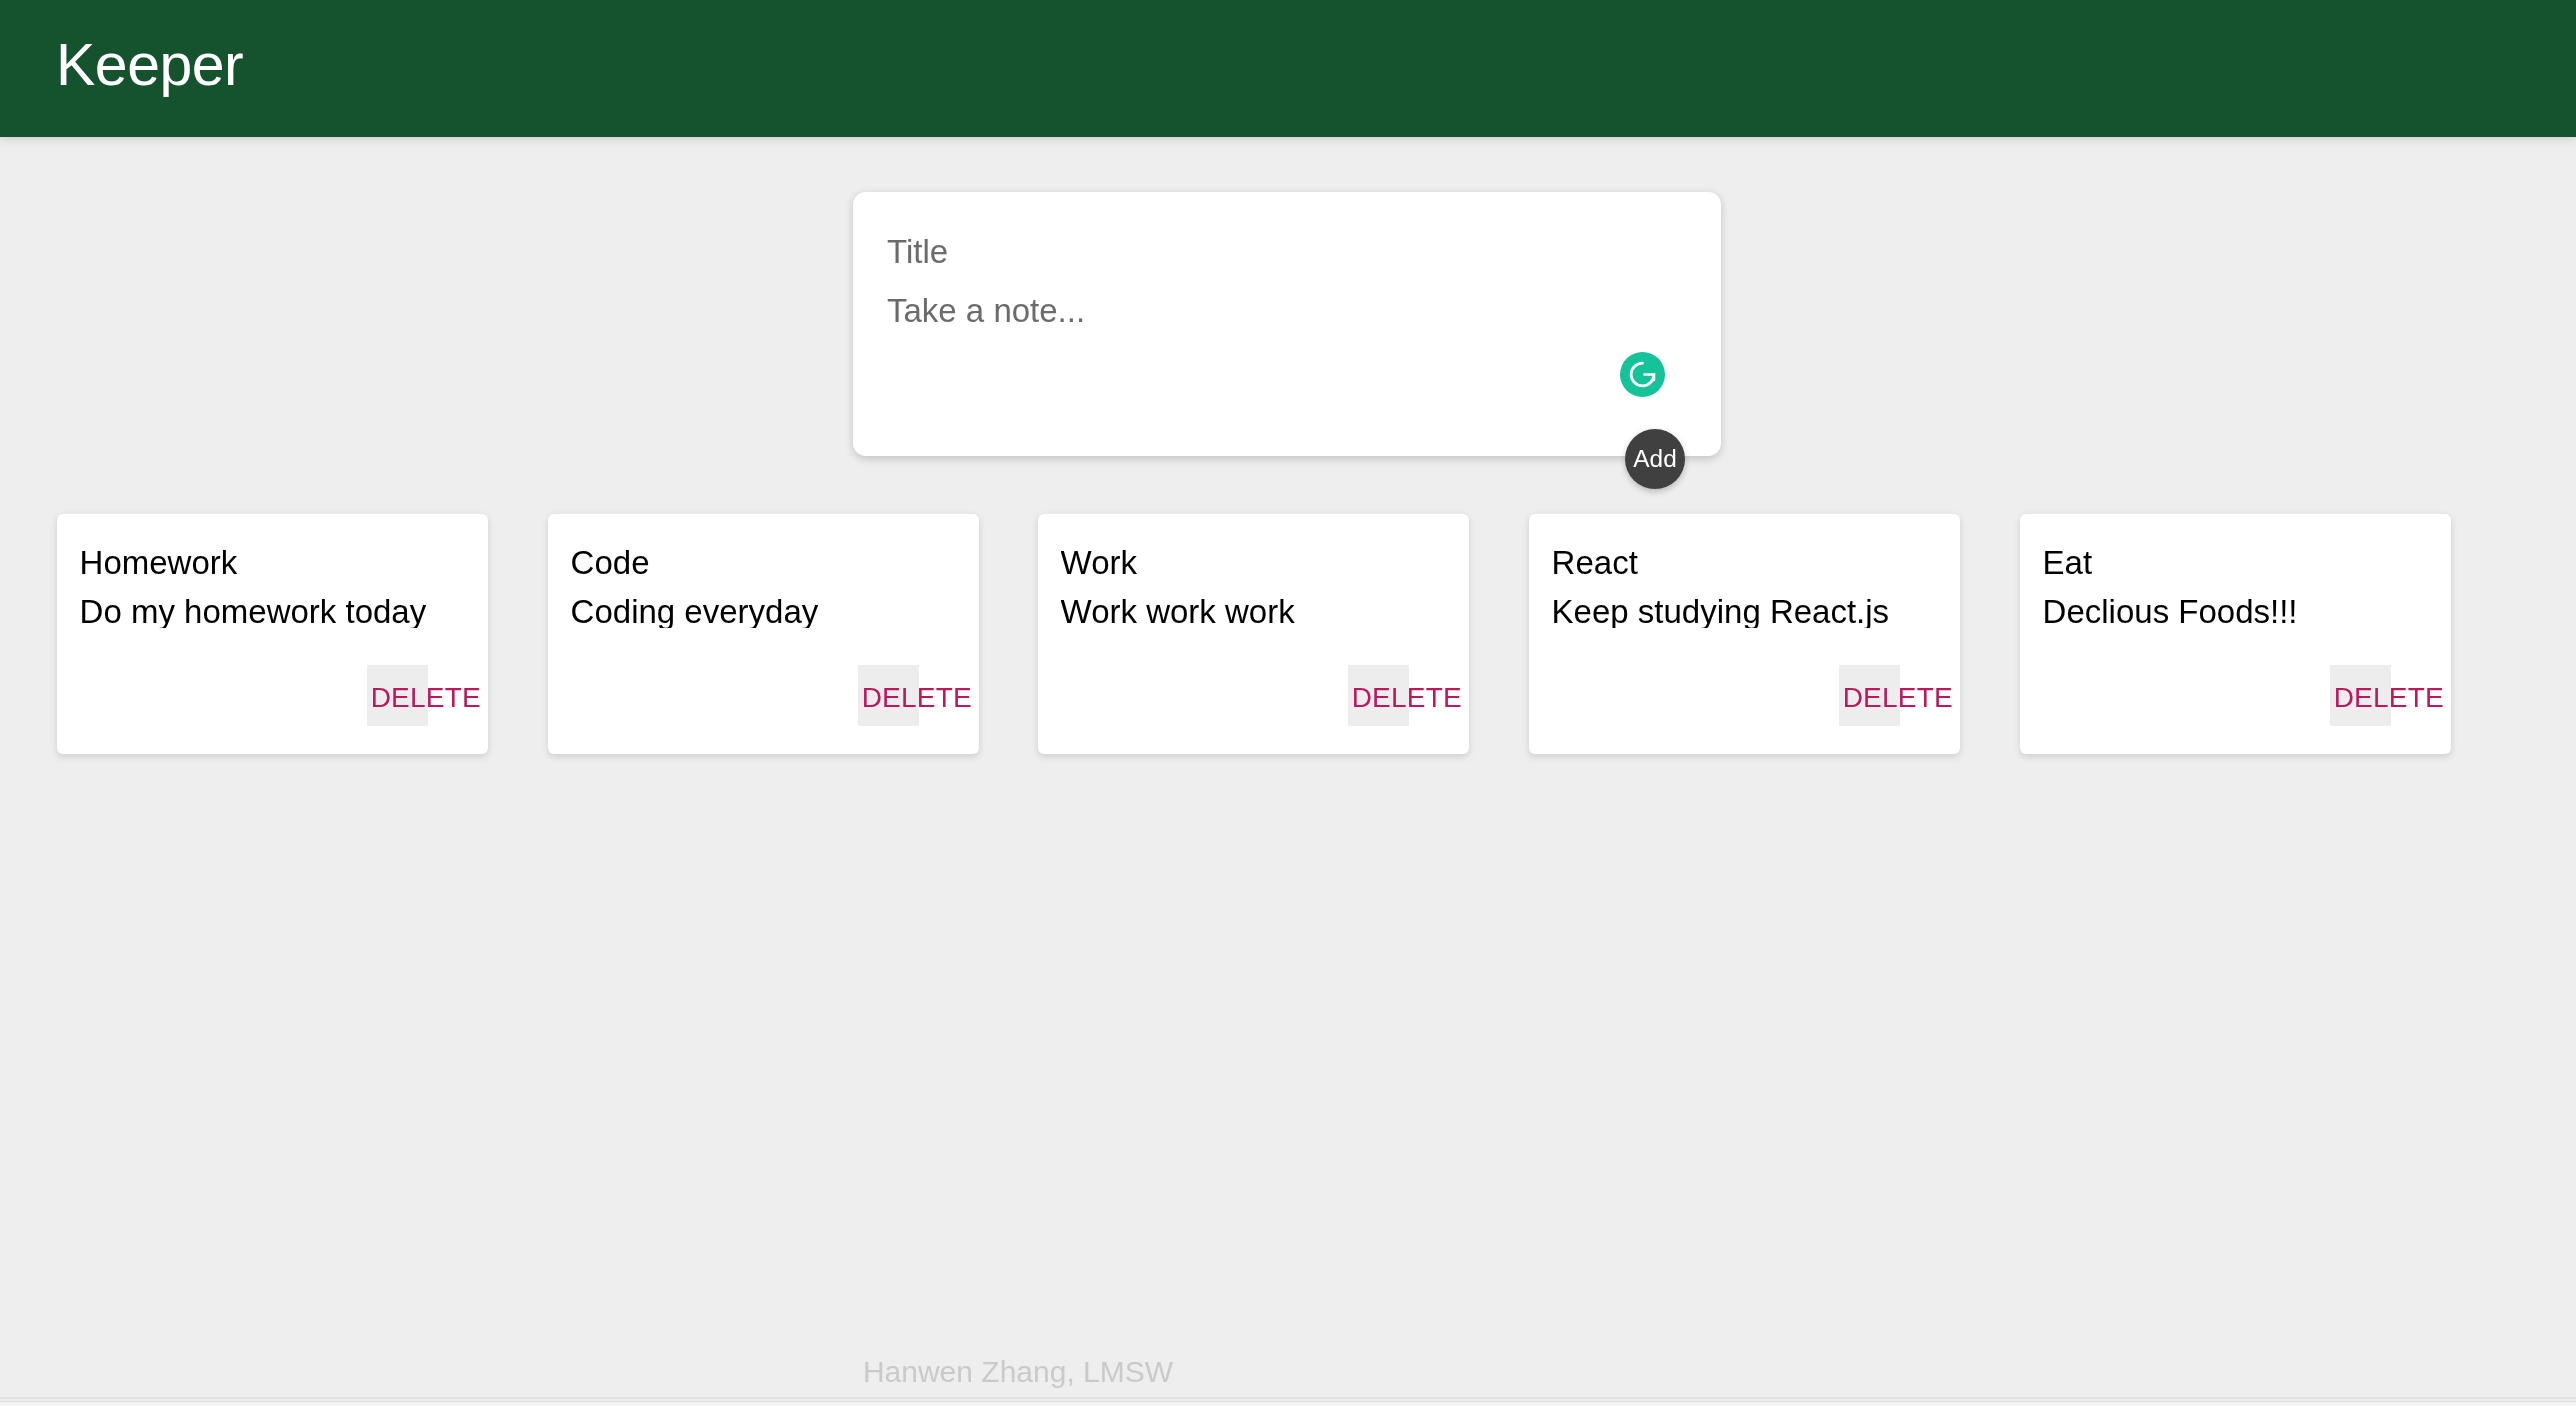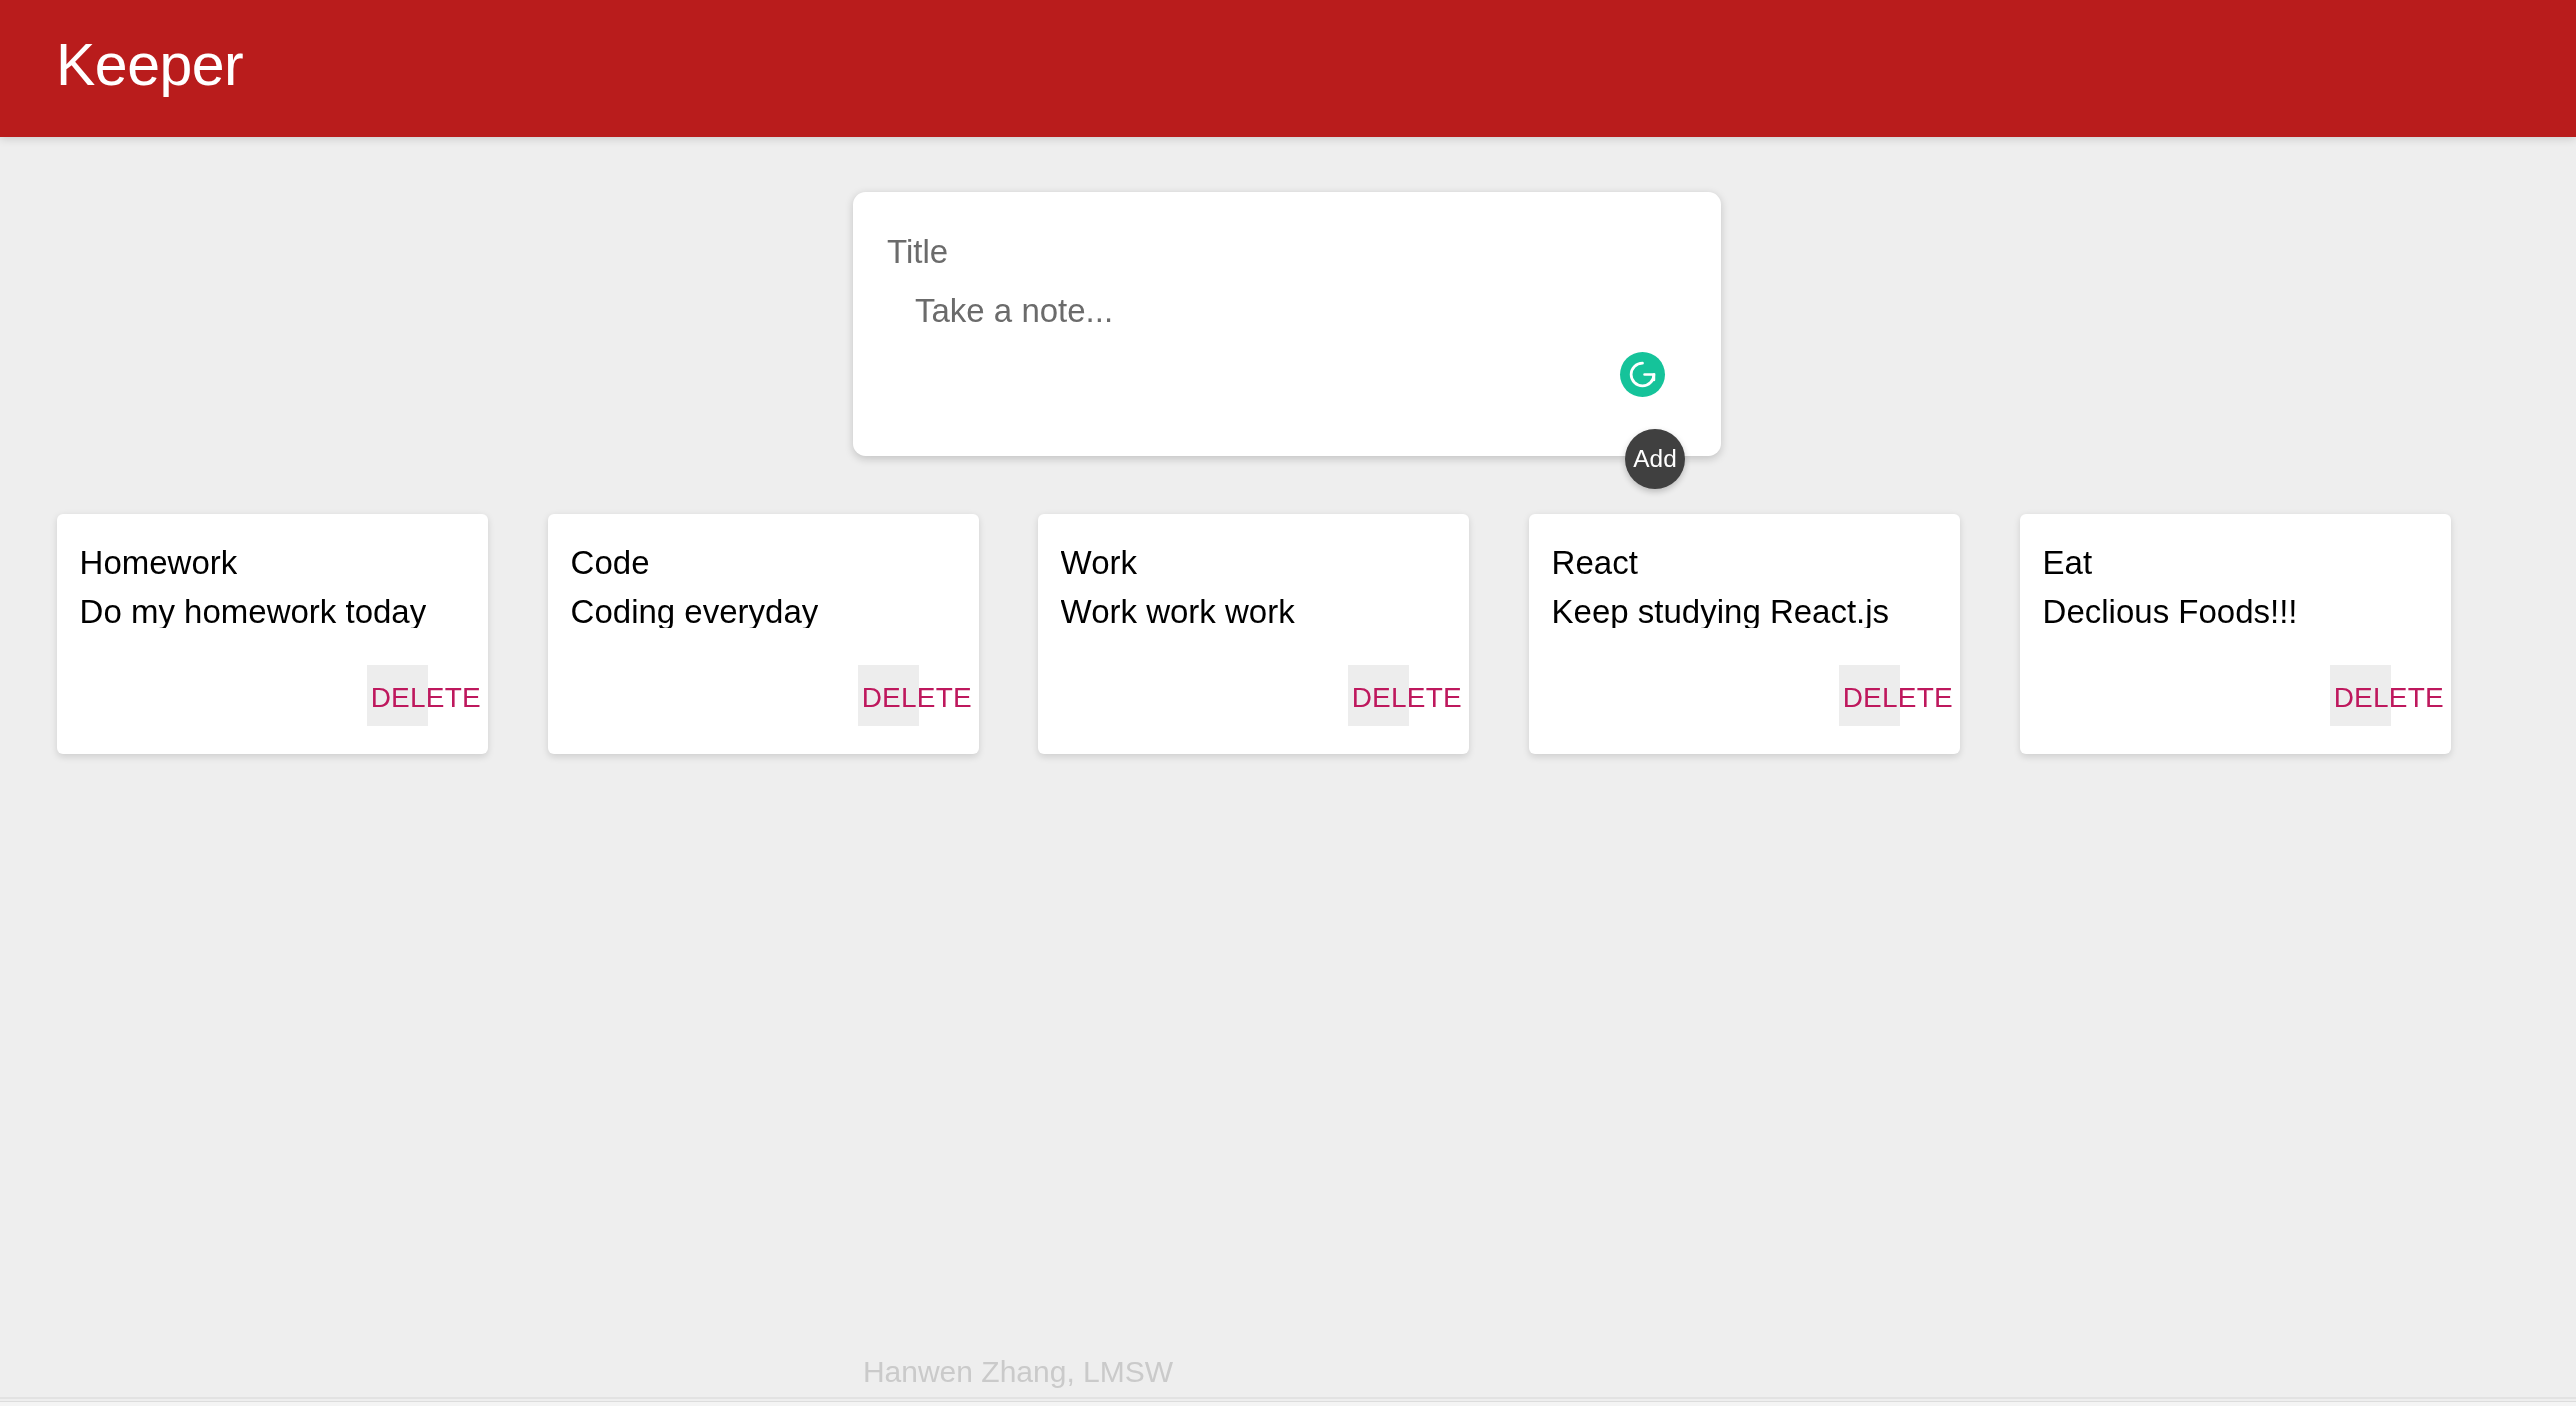--- a/index.html
+++ b/index.html
@@ -16,21 +16,21 @@
     font-family: "Liberation Sans", "DejaVu Sans", sans-serif;
     position: relative;
   }
 
   
   .app-header {
     position: absolute;
     top: 0; left: 0;
     width: 2576px;
     height: 137px;
-    background: #b91c1c;
+    background: #14532d;
     box-shadow: 0 1.8px 9px rgba(0,0,0,0.16);
     z-index: 20;
     display: flex;
     align-items: center;
   }
   .app-header h1 {
     margin-left: 56px;
     color: #FFFFFF;
     font-size: 59px;
     font-weight: 400;
@@ -70,21 +70,20 @@
   }
   .create-form .field-note {
     position: absolute;
     left: 34px;
     top: 102px;
     font-size: 33px;
     color: #6B6B6B;
     line-height: 1;
     white-space: nowrap;
     font-weight: 400;
-    margin-left: 28px;
   }
 
   
   .grammarly-badge {
     position: absolute;
     left: 1620px;
     top: 352px;
     width: 45px;
     height: 45px;
     border-radius: 50%;

